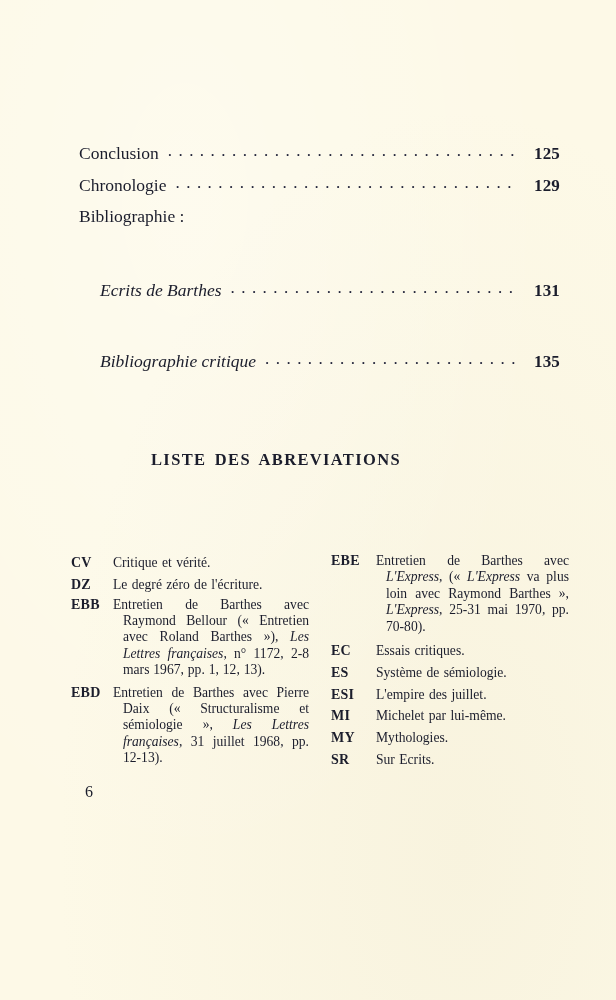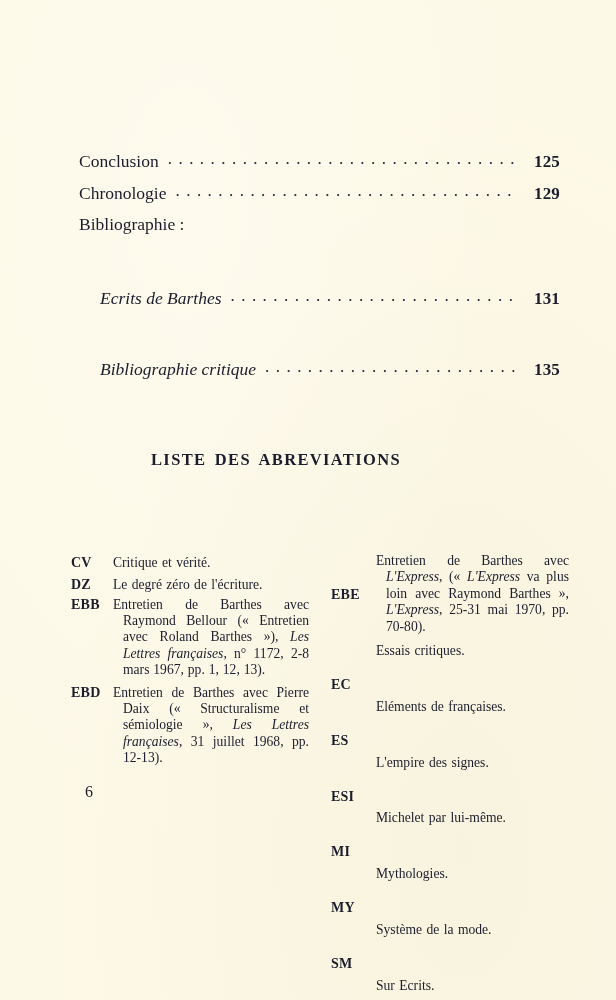--- a/index.html
+++ b/index.html
@@ -21,21 +21,21 @@
     background:
       radial-gradient(ellipse at 30% 20%, rgba(255,255,255,0.30), rgba(255,255,255,0) 60%),
       radial-gradient(ellipse at 75% 85%, rgba(222,212,176,0.16), rgba(255,255,255,0) 62%),
       #fdf9e7;
   }
 
   
   .toc {
     position: absolute;
     left: 79px;
-    top: 146px;
+    top: 138px;
     width: 490px;
   }
   .toc-row {
     display: flex;
     align-items: baseline;
     font-size: 17.5px;
     line-height: 31.5px;
     white-space: nowrap;
   }
   .toc-row.tight { line-height: 22px; }
@@ -102,21 +102,21 @@
     margin-bottom: 1px;
   }
   .abbr-entry .key {
     flex: 0 0 auto;
     font-weight: 700;
     font-size: 14px;
     line-height: 20.8px;
     letter-spacing: 0.25px;
   }
   .abbr-col.left  .abbr-entry .key { width: 42px; }
-  .abbr-col.right .abbr-entry .key { width: 45px; margin-top: 34px; }
+  .abbr-col.right .abbr-entry .key { width: 45px; }
 
   .abbr-entry .def {
     flex: 1 1 auto;
     line-height: 20.8px;
     word-spacing: 1px;
   }
   
   .abbr-entry.block .def {
     text-align: justify;
     text-align-last: left;
@@ -193,37 +193,33 @@
         <div class="abbr-entry block">
           <div class="key">EBE</div>
           <div class="def"><span>Entretien de Barthes avec </span><i>L'Express</i><span>, (« </span><i>L'Express</i><span> va plus loin avec Raymond Barthes », </span><i>L'Express</i><span>, 25-31 mai 1970, pp. 70-80).</span></div>
         </div>
         <div class="abbr-entry">
           <div class="key">EC</div>
           <div class="def">Essais critiques.</div>
         </div>
         <div class="abbr-entry">
           <div class="key">ES</div>
-          <div class="def">Eléments de françaises.</div>
+          <div class="def">Système de sémiologie.</div>
         </div>
         <div class="abbr-entry">
           <div class="key">ESI</div>
-          <div class="def">L'empire des signes.</div>
+          <div class="def">L'empire des juillet.</div>
         </div>
         <div class="abbr-entry">
           <div class="key">MI</div>
           <div class="def">Michelet par lui-même.</div>
         </div>
         <div class="abbr-entry">
           <div class="key">MY</div>
           <div class="def">Mythologies.</div>
-        </div>
-        <div class="abbr-entry">
-          <div class="key">SM</div>
-          <div class="def">Système de la mode.</div>
         </div>
         <div class="abbr-entry">
           <div class="key">SR</div>
           <div class="def">Sur Ecrits.</div>
         </div>
       </div>
   </div>
 
   <div class="page-number">
     <span>6</span>

